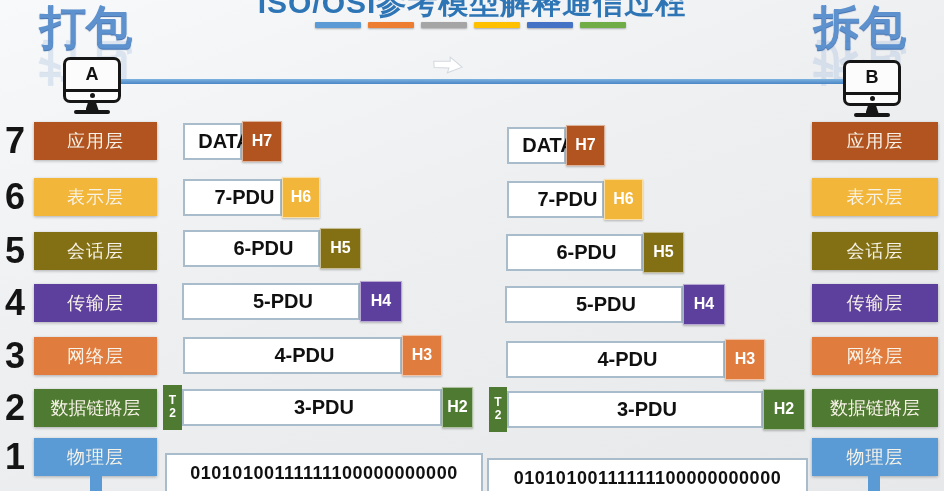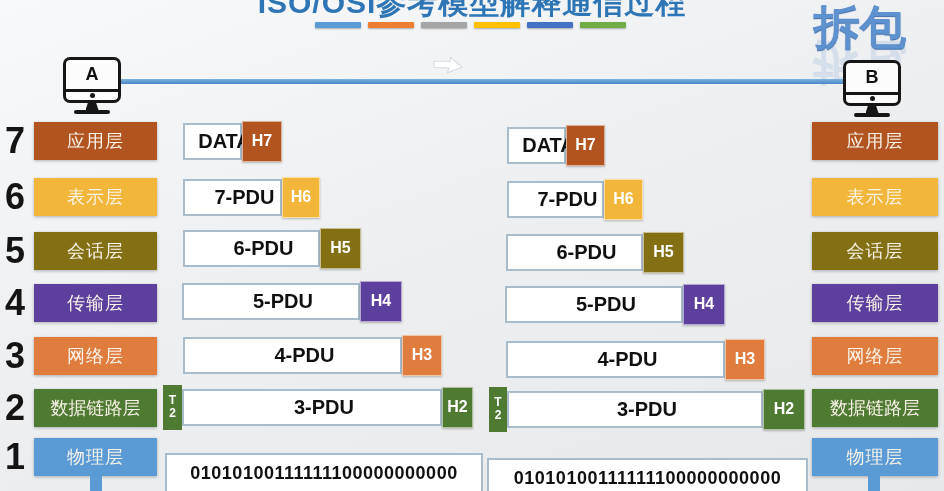--- a/index.html
+++ b/index.html
@@ -72,20 +72,24 @@
   <div class="title" style="color: rgb(46, 117, 182);">ISO/OSI参考模型解释通信过程</div>
   <div class="dashes">
     <span class="dash" style="background-color: rgb(91, 155, 213);"></span>
     <span class="dash" style="background-color: rgb(237, 125, 49);"></span>
     <span class="dash" style="background-color: rgb(165, 165, 165);"></span>
     <span class="dash" style="background-color: rgb(255, 192, 0);"></span>
     <span class="dash" style="background-color: rgb(68, 114, 196);"></span>
     <span class="dash" style="background-color: rgb(112, 173, 71);"></span>
   </div>
 
+  <div class="big-wrap" style="left:40px;top:4px;">
+    <div class="bigzh">打包</div>
+    <div class="bigzh reflect">打包</div>
+  </div>
   <div class="big-wrap" style="left:814px;top:4px;">
     <div class="bigzh">拆包</div>
     <div class="bigzh reflect">拆包</div>
   </div>
 
   <div class="wire"></div>
   <svg class="cursor" width="34" height="20" viewBox="0 0 34 20">
     <polygon points="1,9 17,5 16,1 30,8 17,17 17.5,12 3,15" fill="#ffffff" stroke="#d2d8de" stroke-width="1"></polygon>
   </svg>
 

